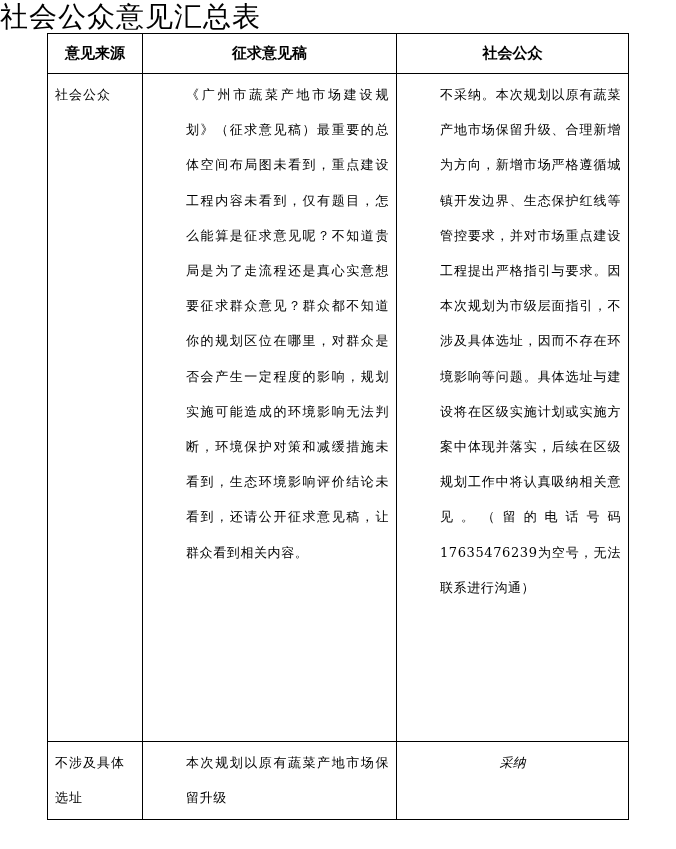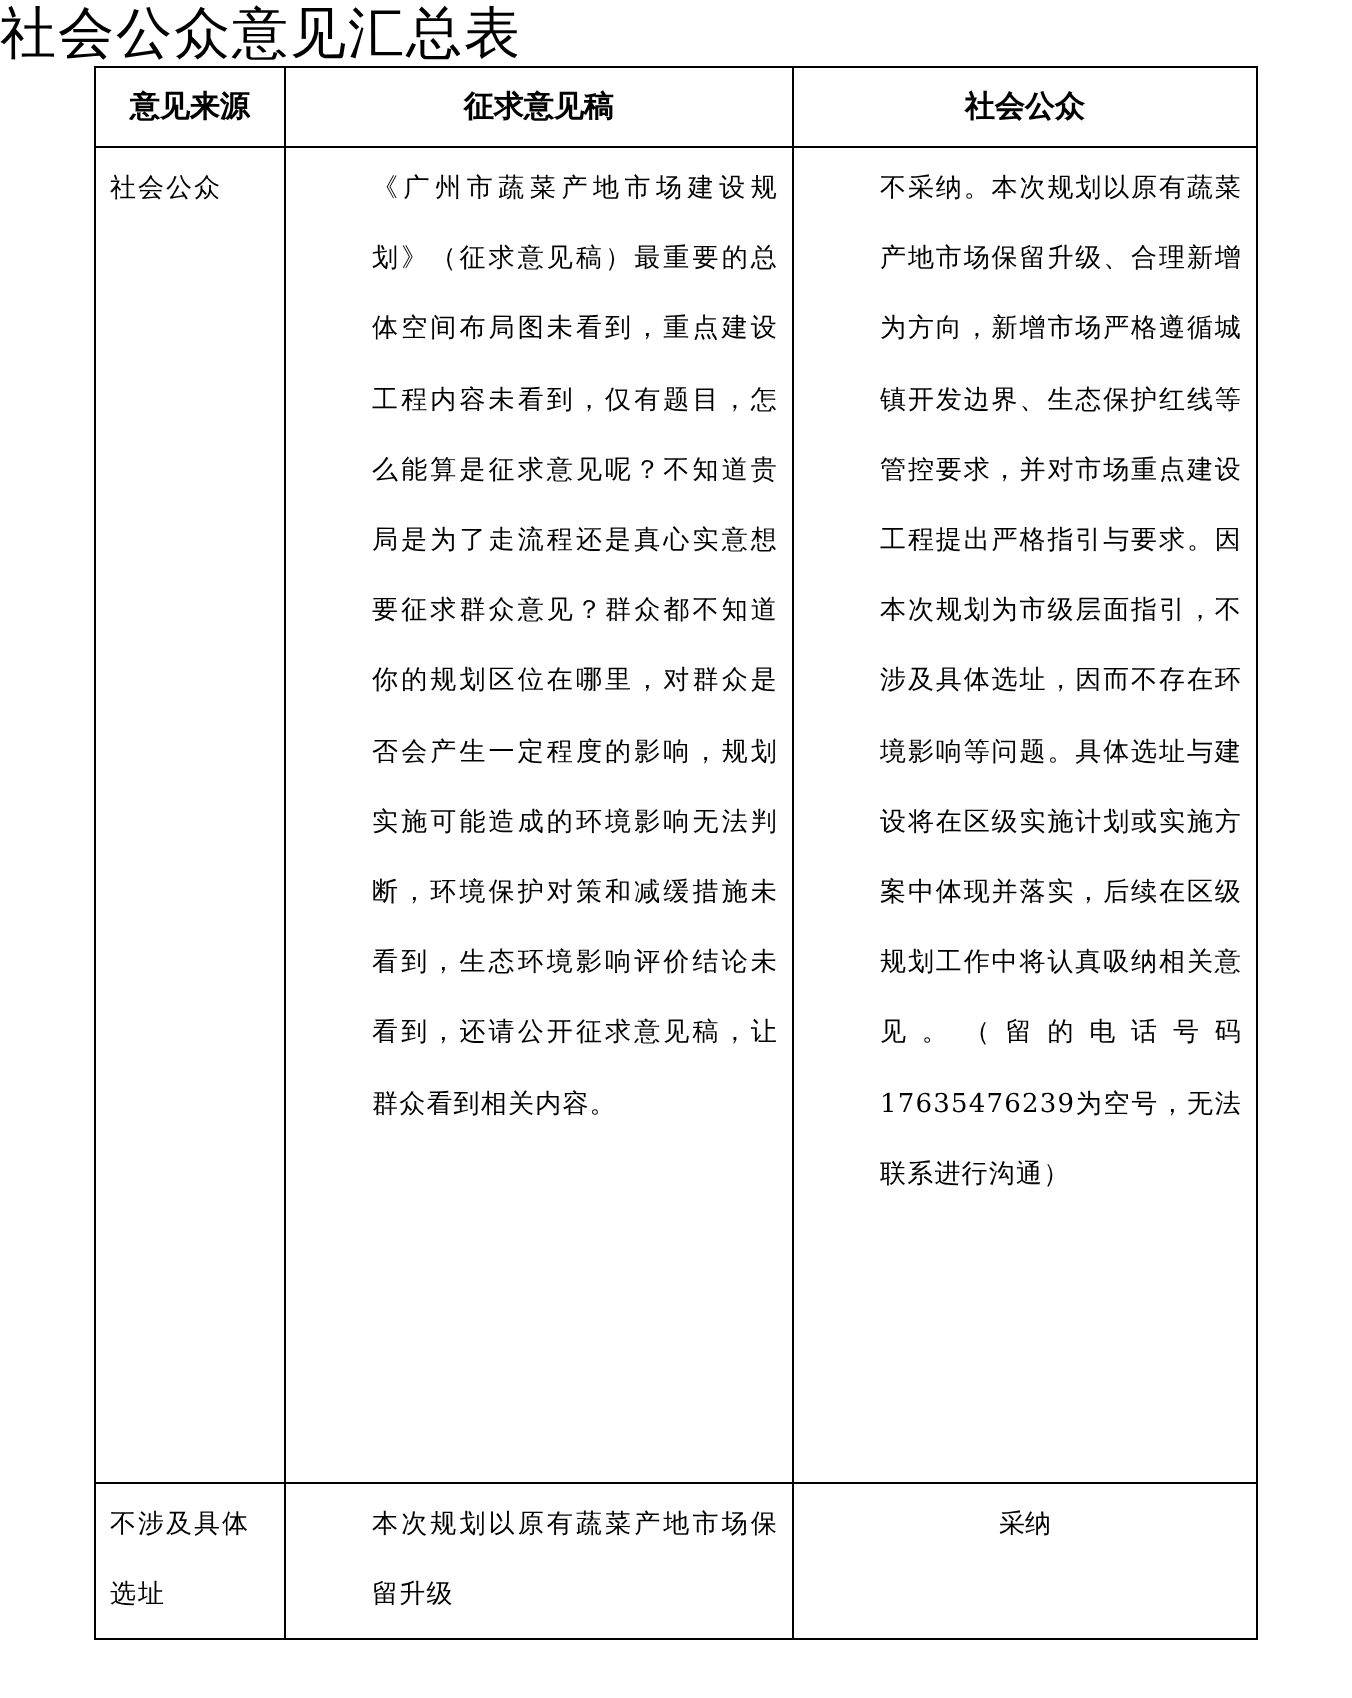--- a/index.html
+++ b/index.html
@@ -11,21 +11,21 @@
           table-layout:fixed; width:581px; }
   col.c1 { width:95px; } col.c2 { width:254px; } col.c3 { width:232px; }
   td, th { border:1.5px solid #000; vertical-align:top; padding:0 7px; font-size:13px; }
   th { height:39px; vertical-align:middle; font-weight:bold; font-size:15px; text-align:center;
        font-family: "DejaVu Sans", "Liberation Sans", sans-serif; }
   td { line-height:35.2px; padding-top:3px; }
   .just { text-align:justify; letter-spacing:0.6px;padding-left:43px; }
   .src { letter-spacing:1px; }
   .row1 td { height:664px; }
   .row2 td { height:74px; }
-  .center { text-align:center; }
+  .center { text-align:center;font-style:italic; }
 </style>
 </head>
 <body>
 
 <div class="title">社会公众意见汇总表</div>
 
 <table>
   <colgroup>
       <col class="c1">
       <col class="c2">

